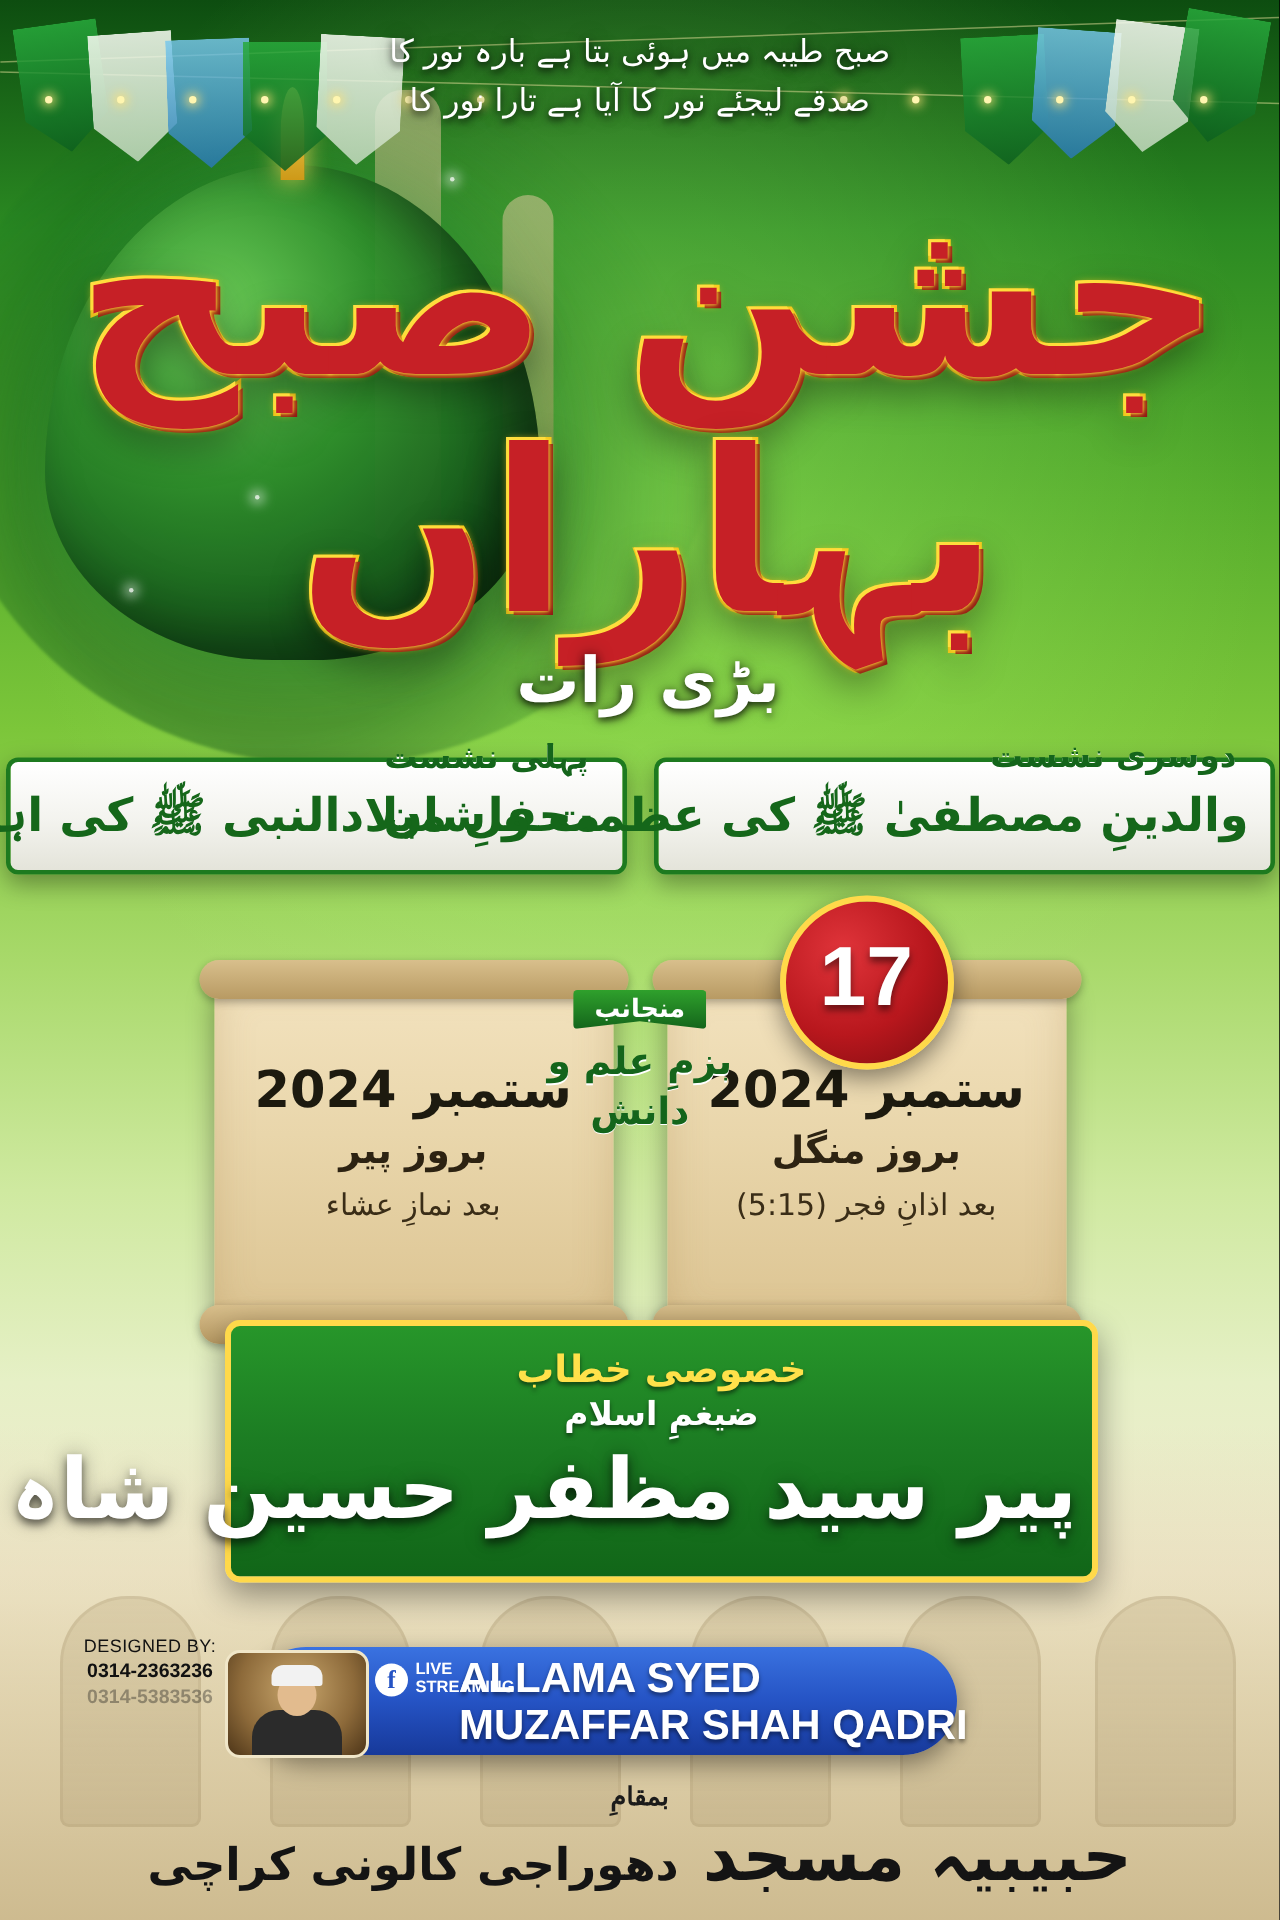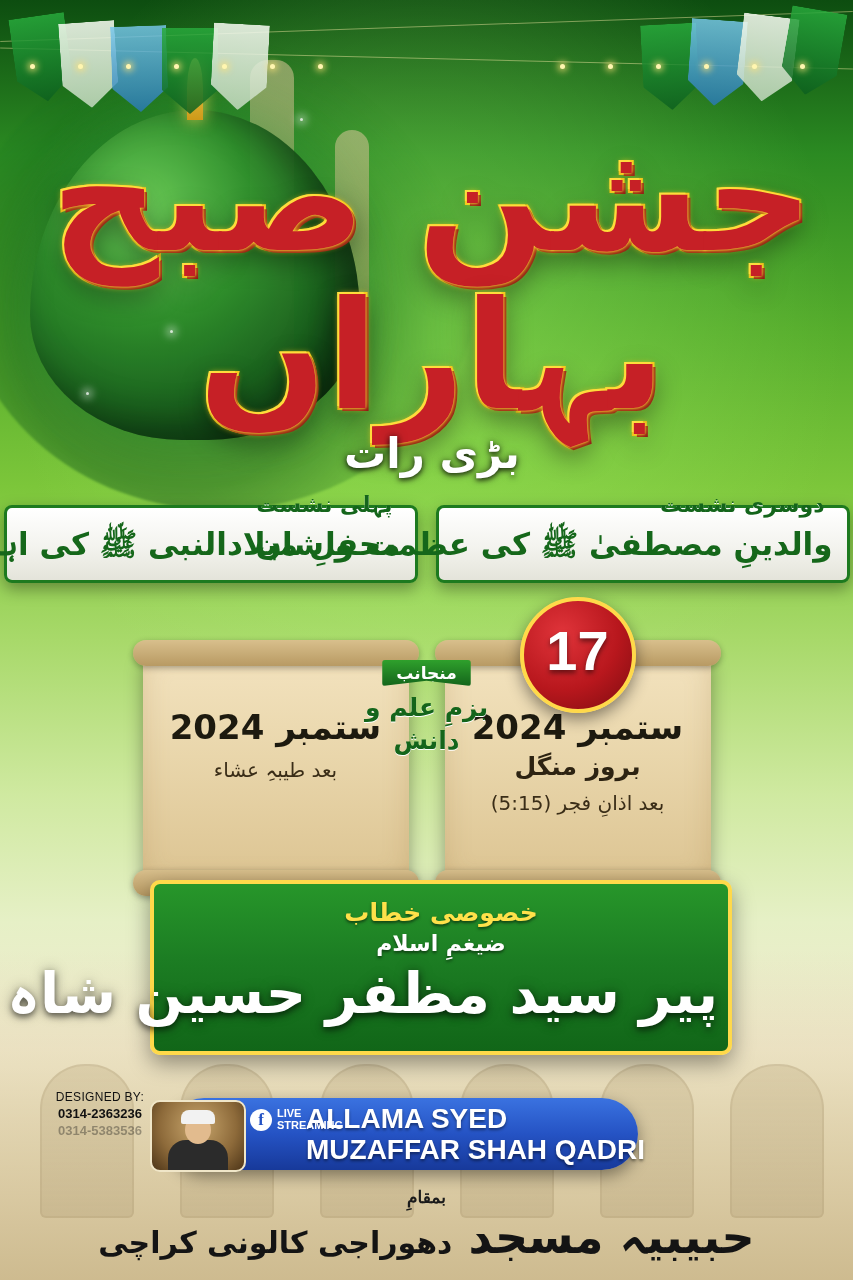--- a/index.html
+++ b/index.html
@@ -564,20 +564,24 @@
 
   <div class="bg-mosque-bottom">
     <div class="arch" style="left:40px;"></div>
     <div class="arch" style="left:180px;"></div>
     <div class="arch" style="left:320px;"></div>
     <div class="arch" style="left:460px;"></div>
     <div class="arch" style="left:600px;"></div>
     <div class="arch" style="left:730px;"></div>
   </div>
 
+  <div class="couplet">
+    <div>صبح طیبہ میں ہوئی بتا ہے بارہ نور کا</div>
+    <div>صدقے لیجئے نور کا آیا ہے تارا نور کا</div>
+  </div>
 
   <div class="title-wrap">
     <div class="title-main">جشن صبح بہاراں</div>
     <div class="title-sub">بڑی رات</div>
   </div>
 
   <div class="sessions">
     <div class="session">
       <div class="session-kicker">پہلی نشست</div>
       <div class="session-title">محفلِ میلادالنبی ﷺ کی اہمیت</div>
@@ -585,21 +589,22 @@
     <div class="session">
       <div class="session-kicker">دوسری نشست</div>
       <div class="session-title">والدینِ مصطفیٰ ﷺ کی عظمت و شان</div>
     </div>
   </div>
 
   <div class="dates">
     <div class="scroll">
       <div class="scroll-text">
         <div class="scroll-month">ستمبر 2024</div>
-        <div class="scroll-note">بعد طیبہِ عشاء</div>
+        <div class="scroll-day">بروز پیر</div>
+        <div class="scroll-note">بعد نمازِ عشاء</div>
       </div>
     </div>
     <div class="scroll">
       <div class="daybadge">17</div>
       <div class="scroll-text">
         <div class="scroll-month">ستمبر 2024</div>
         <div class="scroll-day">بروز منگل</div>
         <div class="scroll-note">بعد اذانِ فجر (5:15)</div>
       </div>
     </div>

